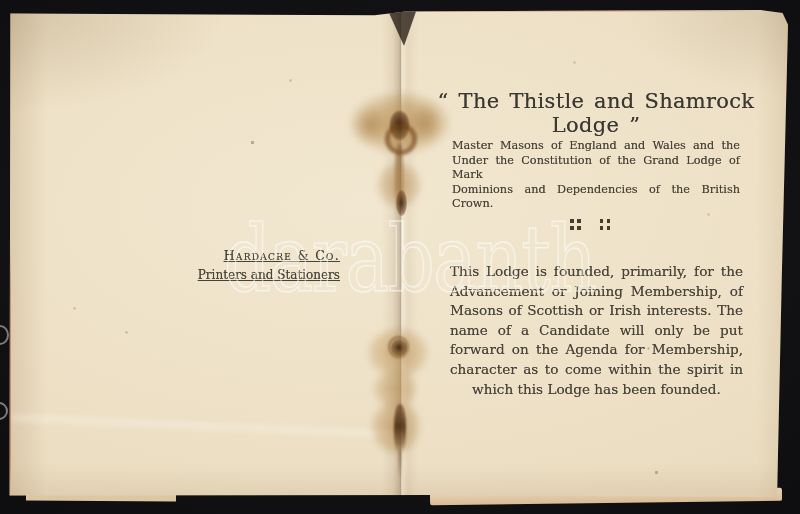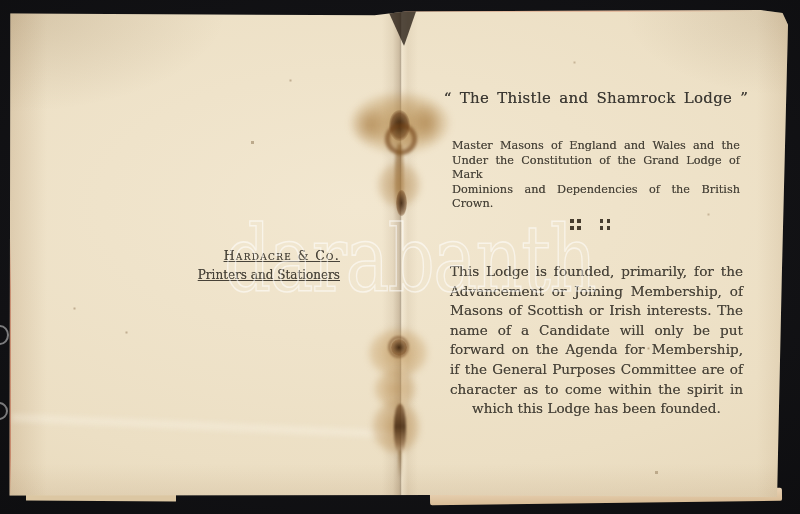--- a/index.html
+++ b/index.html
@@ -79,21 +79,21 @@
 
   
   .ink { color: #474238; text-shadow: 0 0 .5px rgba(71,66,56,.65); }
 
   .imprint { position: absolute; left: 52px; top: 236px; width: 280px; text-align: right; text-decoration: underline; }
   .imprint-name { font-variant: small-caps; font-size: 12.5px; letter-spacing: 1.3px; line-height: 19.5px; }
   .imprint-line { font-size: 12px; line-height: 19.5px; }
   .imprint-addr { font-size: 12.5px; line-height: 19.5px; }
 
   .title { position: absolute; left: 427px; top: 79px; width: 322px;
-    text-align: center; font-size: 15px; letter-spacing: .3px; word-spacing: 3px; color: #3b3832;
+    text-align: center; font-size: 21px; letter-spacing: .3px; word-spacing: 3px; color: #3b3832;
     text-shadow: 0 0 .5px rgba(59,56,50,.7); }
 
   .subtitle { position: absolute; left: 444px; top: 129px; width: 288px; }
   .subtitle .sline { font-size: 11.3px; line-height: 14.5px; text-align: justify; text-align-last: justify; }
   .subtitle .sline.last { text-align-last: left; }
 
   .dots { position: absolute; left: 542px; top: 209px; width: 80px; display: flex; justify-content: center; gap: 19px; }
   .dot-cluster { display: grid; grid-template-columns: 3.5px 3.5px; grid-gap: 3.5px; }
   .dot { width: 3.5px; height: 3.5px; background: #473d2f; }
 
@@ -171,21 +171,20 @@
           <span class="dot"></span>
       </div>
     </div>
 
     <div class="bodytext ink">
       <div class="bline">This Lodge is founded, primarily, for the</div>
       <div class="bline">Advancement or Joining Membership, of</div>
       <div class="bline">Masons of Scottish or Irish interests.  The</div>
       <div class="bline">name of a Candidate will only be put</div>
       <div class="bline">forward on the Agenda for Membership,</div>
-      <div class="bline">if the General Purposes Committee are of</div>
       <div class="bline">character as to come within the spirit in</div>
       <div class="bline last">which this Lodge has been founded.</div>
     </div>
   </div>
 
   <div class="watermark">darabanth</div>
   <div class="wm-frag wm-frag-a"></div>
   <div class="wm-frag wm-frag-b"></div>
 
 </div>

